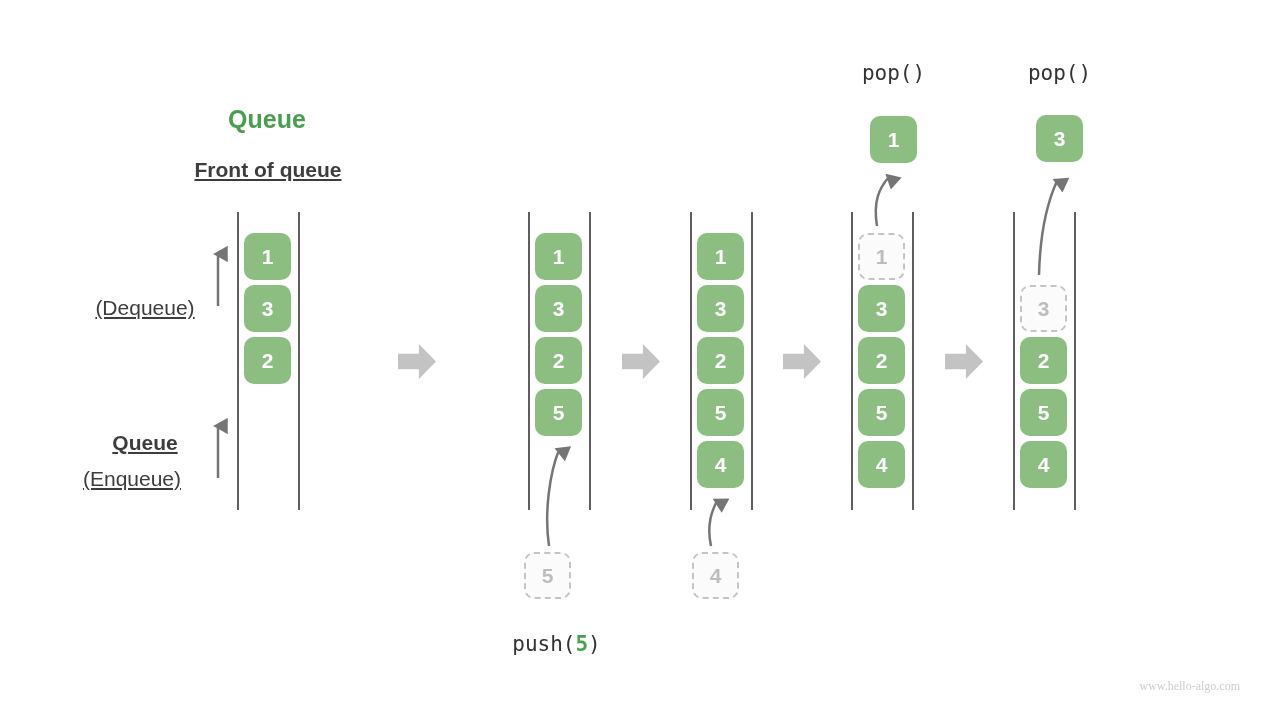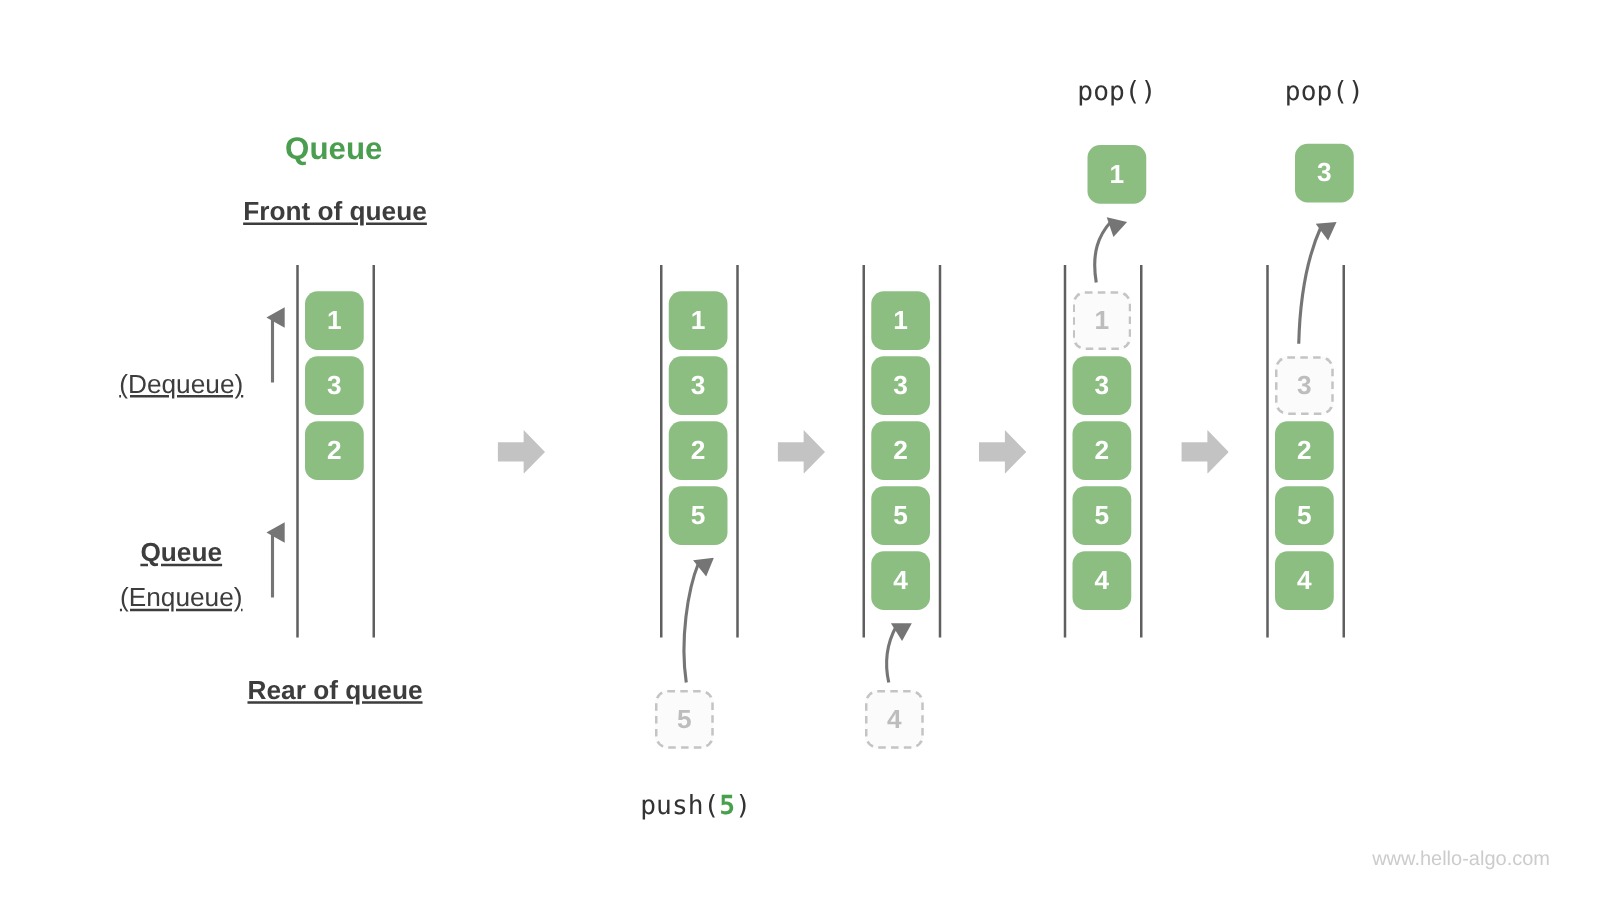--- a/index.html
+++ b/index.html
@@ -42,37 +42,36 @@
   .mono{
     font-family:"DejaVu Sans Mono",monospace;font-size:21px;
     color:#333333;text-align:center;
   }
   .mono .arg{color:var(--accent-green);font-weight:700;}
   .block-arrow{
     width:38px;height:35px;background:var(--block-arrow-gray);
     clip-path:polygon(0% 28%,55% 28%,55% 0%,100% 50%,55% 100%,55% 72%,0% 72%);
   }
   .watermark{
-    font-family:Liberation Sans, sans-serif;font-size:16px;
+    font-family:Liberation Serif, serif;font-size:12px;
     color:var(--watermark-gray);
   }
   svg.overlay{position:absolute;left:0;top:0;pointer-events:none;}
 </style>
 </head>
 <body>
 
 <div id="canvas">
 
   <div class="abs title" style="left:187px;top:57px">Queue</div>
 
   <div class="abs lbl fr-lbl" style="left:157px;top:158px">Front of queue</div>
   <div class="abs lbl side-lbl" style="left:45px;top:296px">(Dequeue)</div>
   <div class="abs lbl b side-lbl" style="left:45px;top:431px">Queue</div>
-  <div class="abs lbl side-lbl" style="left:45px;top:467px">(Enqueue)</div>
-  <div class="abs lbl fr-lbl" style="left:157px;top:541px">Rear of queue</div>
+  <div class="abs lbl side-lbl" style="left:32px;top:467px">(Enqueue)</div>
 
   <div class="abs vline" style="left:237px"></div>
   <div class="abs vline" style="left:298px"></div>
   <div class="abs vline" style="left:528px"></div>
   <div class="abs vline" style="left:589px"></div>
   <div class="abs vline" style="left:690px"></div>
   <div class="abs vline" style="left:751px"></div>
   <div class="abs vline" style="left:851px"></div>
   <div class="abs vline" style="left:912px"></div>
   <div class="abs vline" style="left:1013px"></div>

